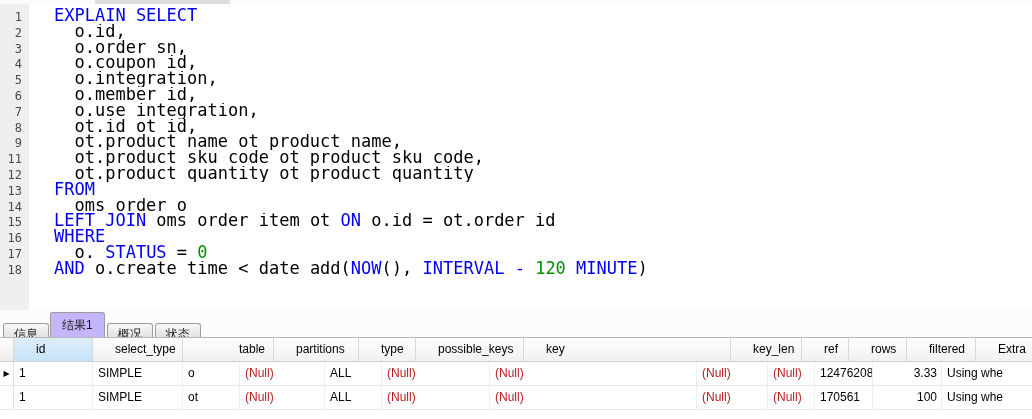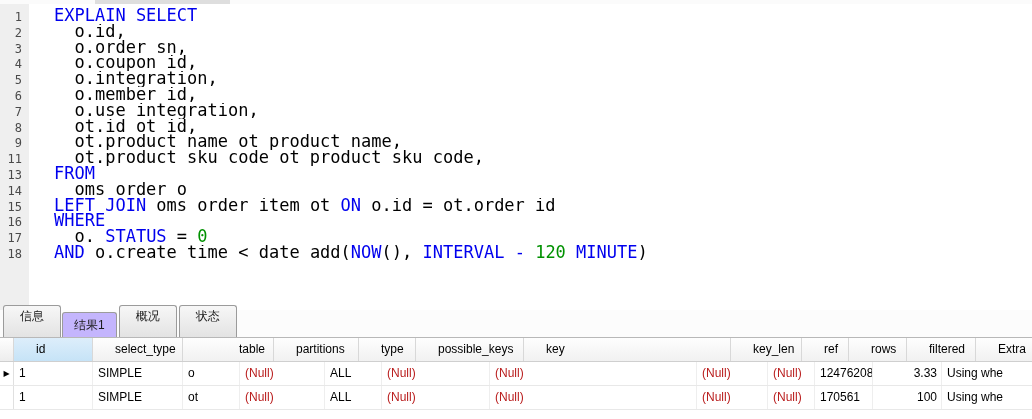--- a/index.html
+++ b/index.html
@@ -28,21 +28,21 @@
   }
   .tok-k{color:#0000ee;}
   .tok-p{color:#000000;}
   .tok-n{color:#009100;}
   
   .tabbar{
     position:absolute;top:310px;left:0;width:1032px;height:27px;
     background:#fcfcfc;display:flex;align-items:flex-end;padding-left:3px;box-sizing:border-box;
   }
   .tab{
-    flex:none;height:32px;line-height:20px;padding:0 16px;margin-right:2px;
+    flex:none;height:14px;line-height:20px;padding:0 10px;margin-right:2px;
     font-size:12px;color:#1a1a1a;
     background:linear-gradient(#f7f7f7,#e3e3e3);
     border:1px solid #9b9b9b;border-bottom:none;border-radius:3px 3px 0 0;
     box-sizing:border-box;cursor:default;white-space:nowrap;
   }
   .tab.active{
     height:25px;line-height:24px;background:#c4b5fd;position:relative;z-index:2;
     margin-left:-1px;padding:0 11px;
   }
   
@@ -117,20 +117,24 @@
           <span class="ln">8</span>
           <span class="code"><span class="tok-p">  ot.id ot_id,</span></span>
         </div>
         <div class="line">
           <span class="ln">9</span>
           <span class="code"><span class="tok-p">  ot.product_name ot_product_name,</span></span>
         </div>
         <div class="line">
           <span class="ln">11</span>
           <span class="code"><span class="tok-p">  ot.product_sku_code ot_product_sku_code,</span></span>
+        </div>
+        <div class="line">
+          <span class="ln">12</span>
+          <span class="code"><span class="tok-p">  ot.product_quantity ot_product_quantity</span></span>
         </div>
         <div class="line">
           <span class="ln">13</span>
           <span class="code"><span class="tok-k">FROM</span></span>
         </div>
         <div class="line">
           <span class="ln">14</span>
           <span class="code"><span class="tok-p">  oms_order o</span></span>
         </div>
         <div class="line">

